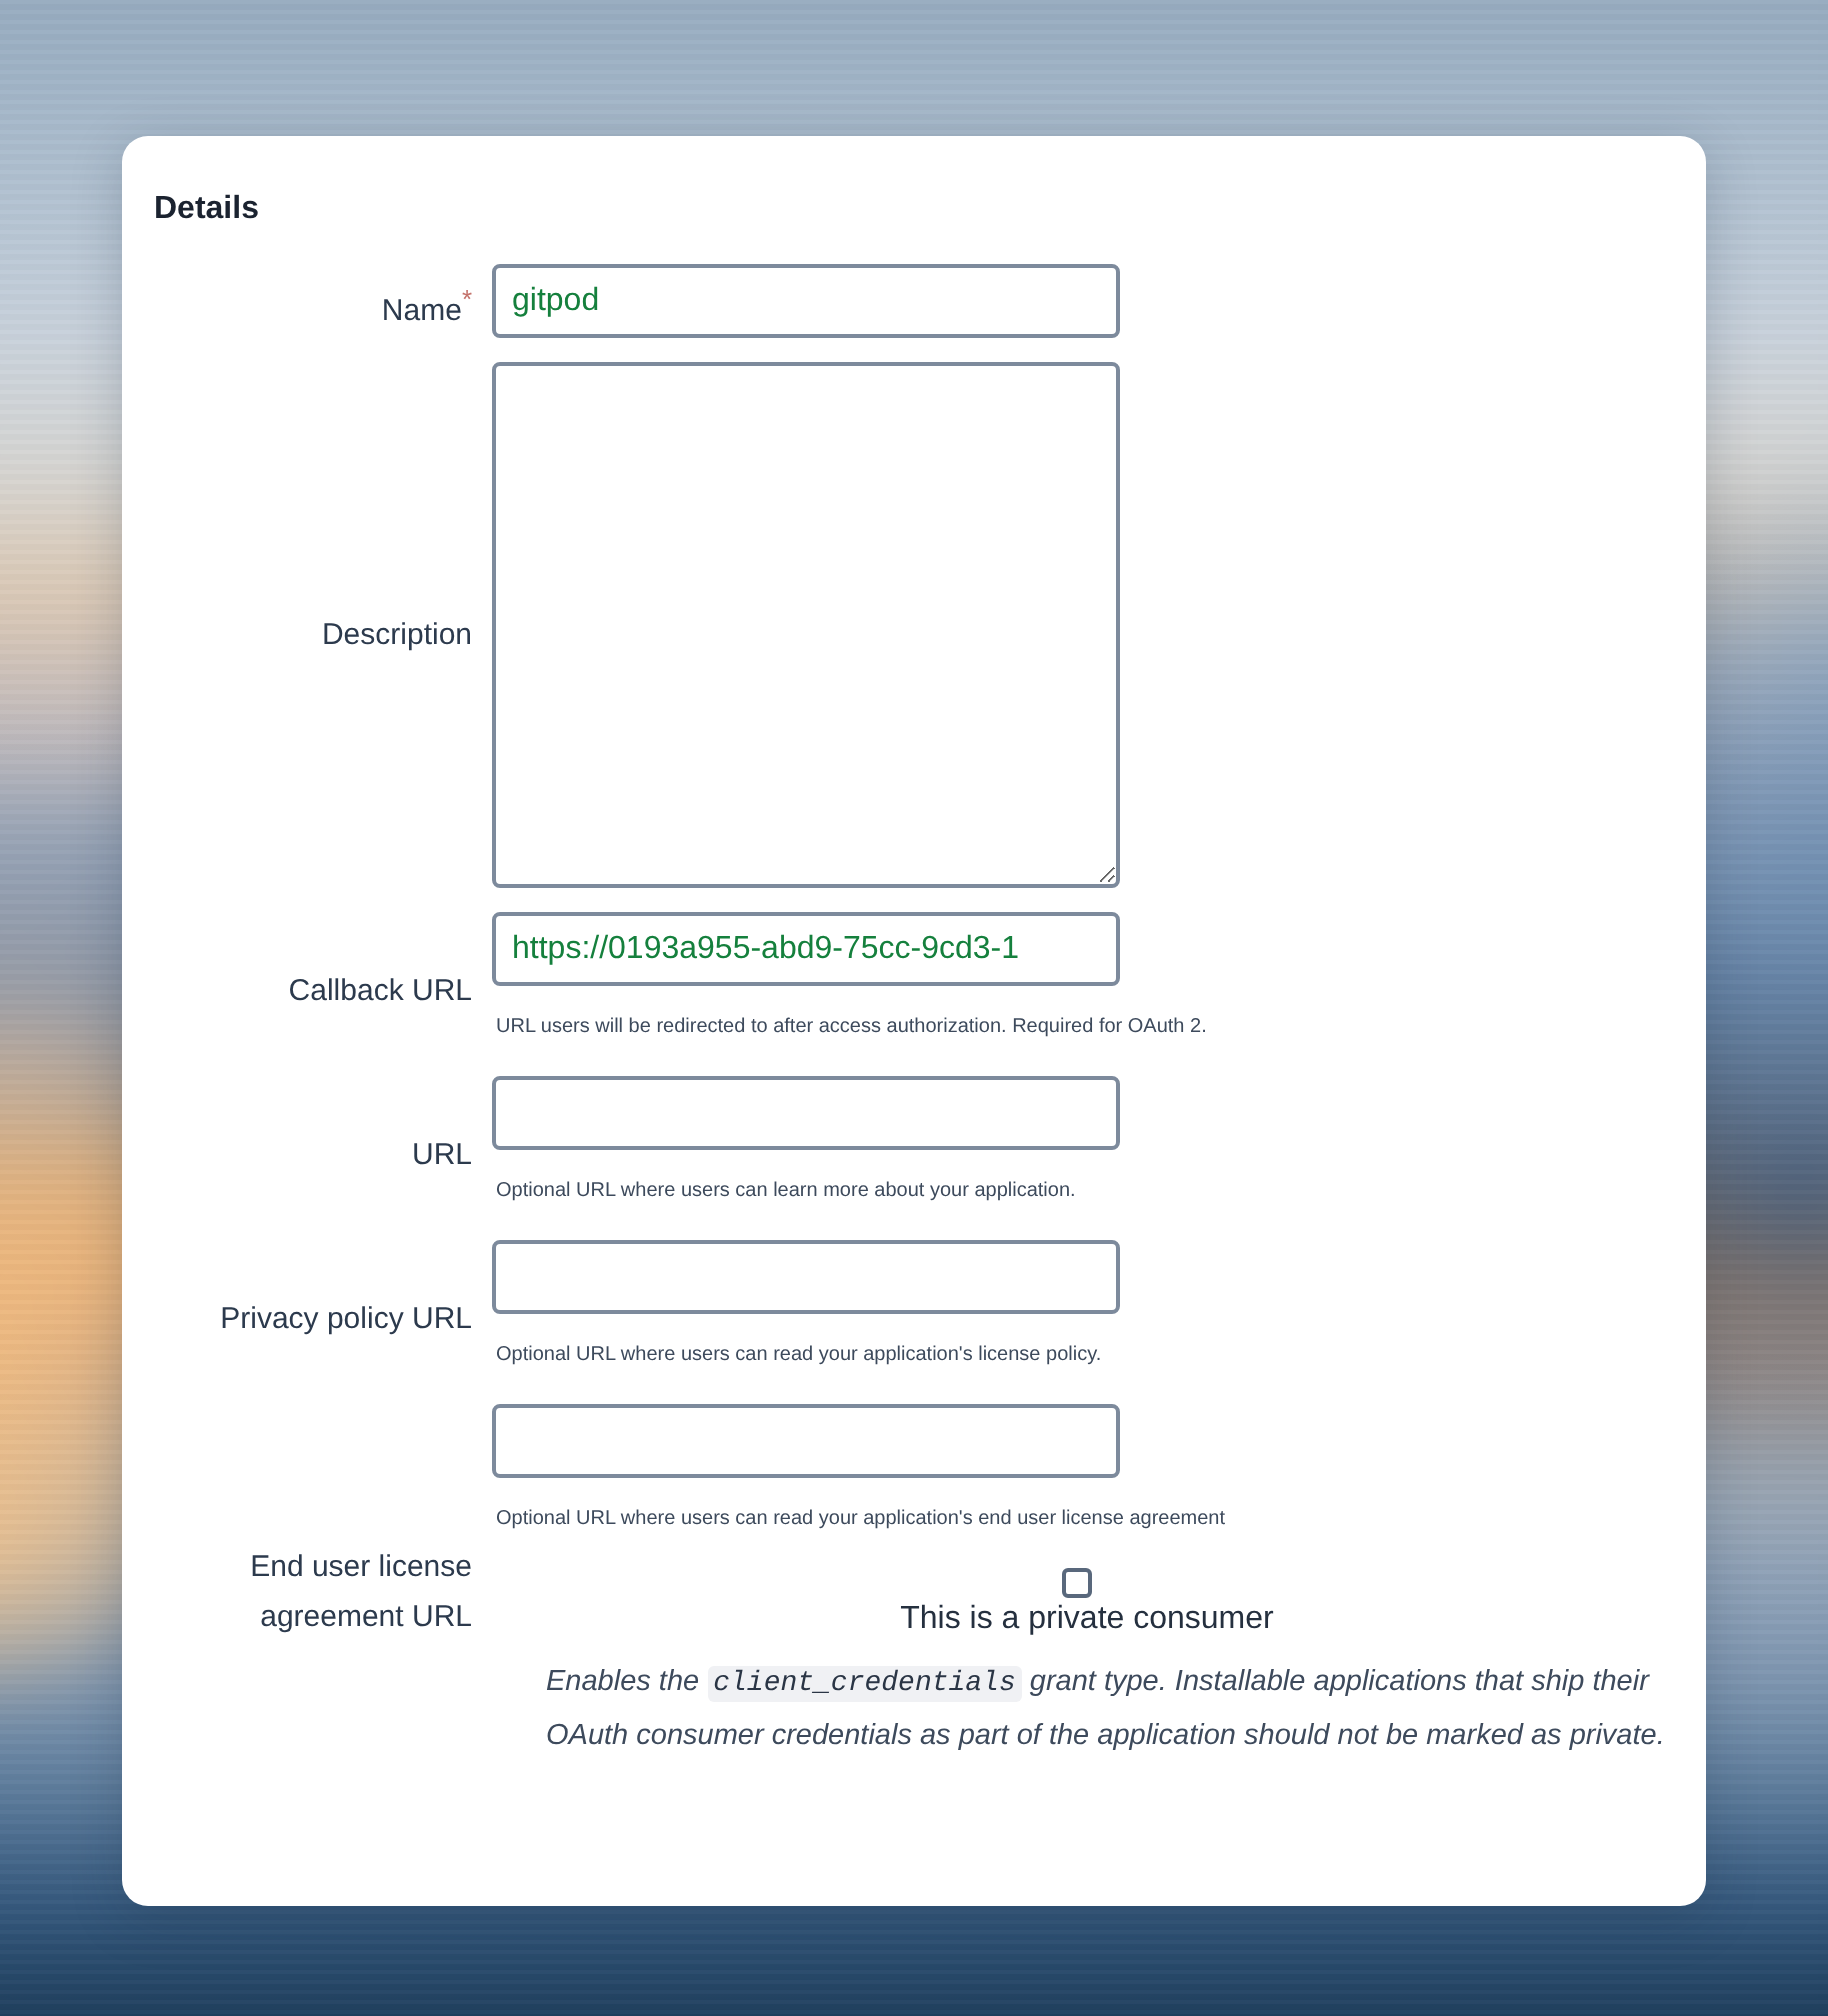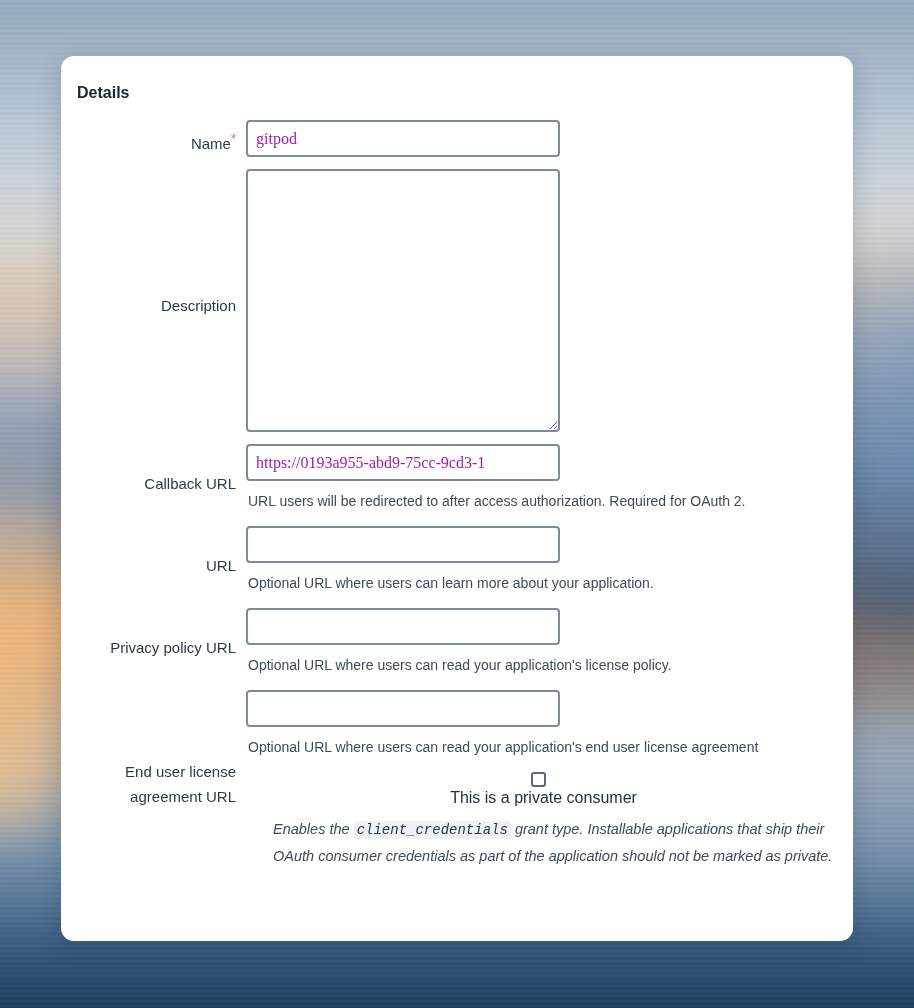--- a/index.html
+++ b/index.html
@@ -64,21 +64,21 @@
       rgba(0,0,0,0.035) 2px,
       rgba(0,0,0,0.035) 5px);
     opacity: 0.55;
     pointer-events: none;
   }
 
   
   #card {
     position: absolute;
     left: 61px;
-    top: 56px;
+    top: 68px;
     width: 792px;
     height: 885px;
     background: #ffffff;
     border-radius: 13px;
     z-index: 2;
     box-shadow: 0 6px 26px rgba(20,35,60,0.22);
     box-sizing: border-box;
     padding: 28px 0 0 0;
     overflow: hidden;
   }
@@ -122,44 +122,44 @@
   }
 
   input.text-input {
     display: block;
     width: 314px;
     height: 37px;
     box-sizing: border-box;
     border: 2px solid #7d8a9c;
     border-radius: 4px;
     background: #ffffff;
-    font-family: Liberation Serif, serif;
-    font-size: 16px;
-    color: #a21caf;
+    font-family: Liberation Sans, sans-serif;
+    font-size: 16px;
+    color: #15803d;
     padding: 0 8px;
     outline: none;
   }
   textarea.text-area {
     display: block;
     width: 314px;
     height: 263px;
     box-sizing: border-box;
     border: 2px solid #7d8a9c;
     border-radius: 4px;
     background: #ffffff;
     font-family: "Liberation Sans", sans-serif;
     font-size: 16px;
     color: #1f2733;
     padding: 6px 8px;
     outline: none;
     resize: vertical;
   }
 
   .help {
-    font-size: 14px;
+    font-size: 10px;
     color: #3d4a5c;
     line-height: 25px;
     margin: 8px 0 0 2px;
     max-width: 590px;
   }
 
   
   .check-row {
     display: flex;
     align-items: center;

